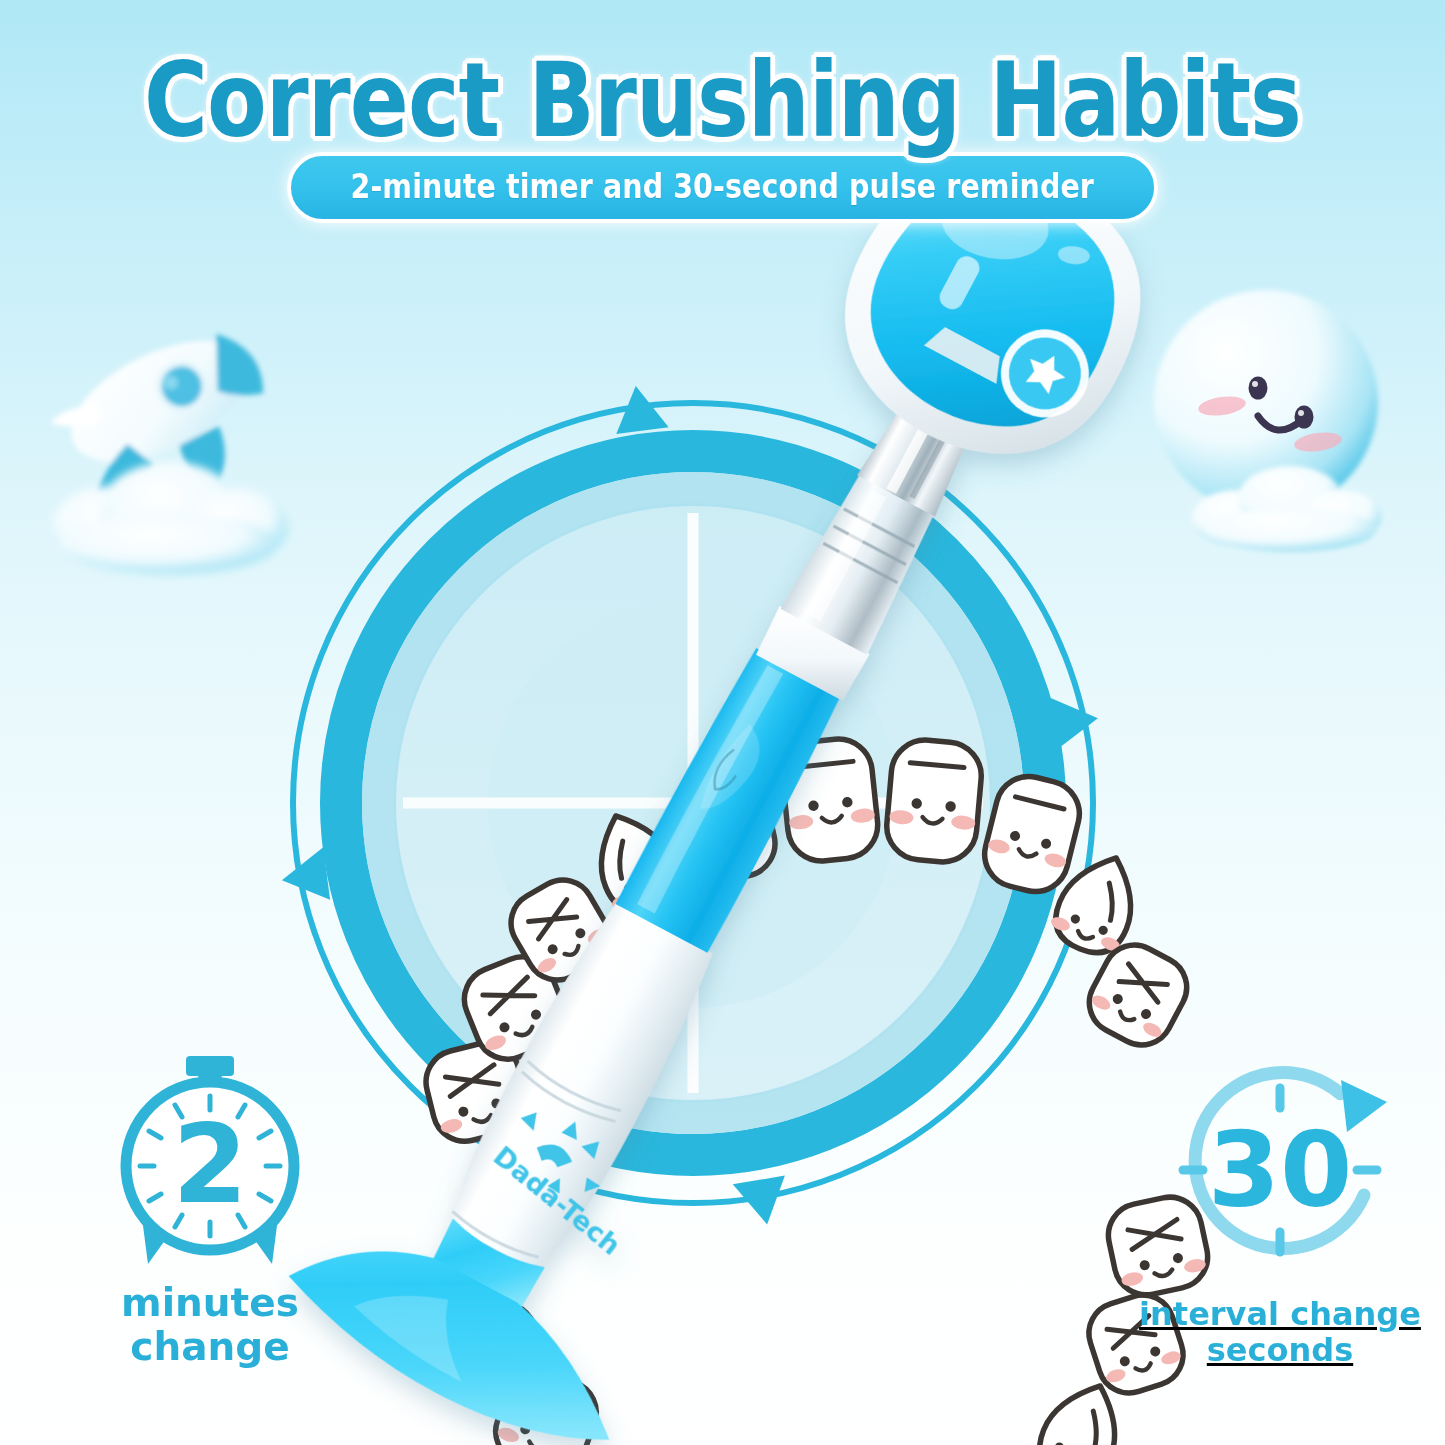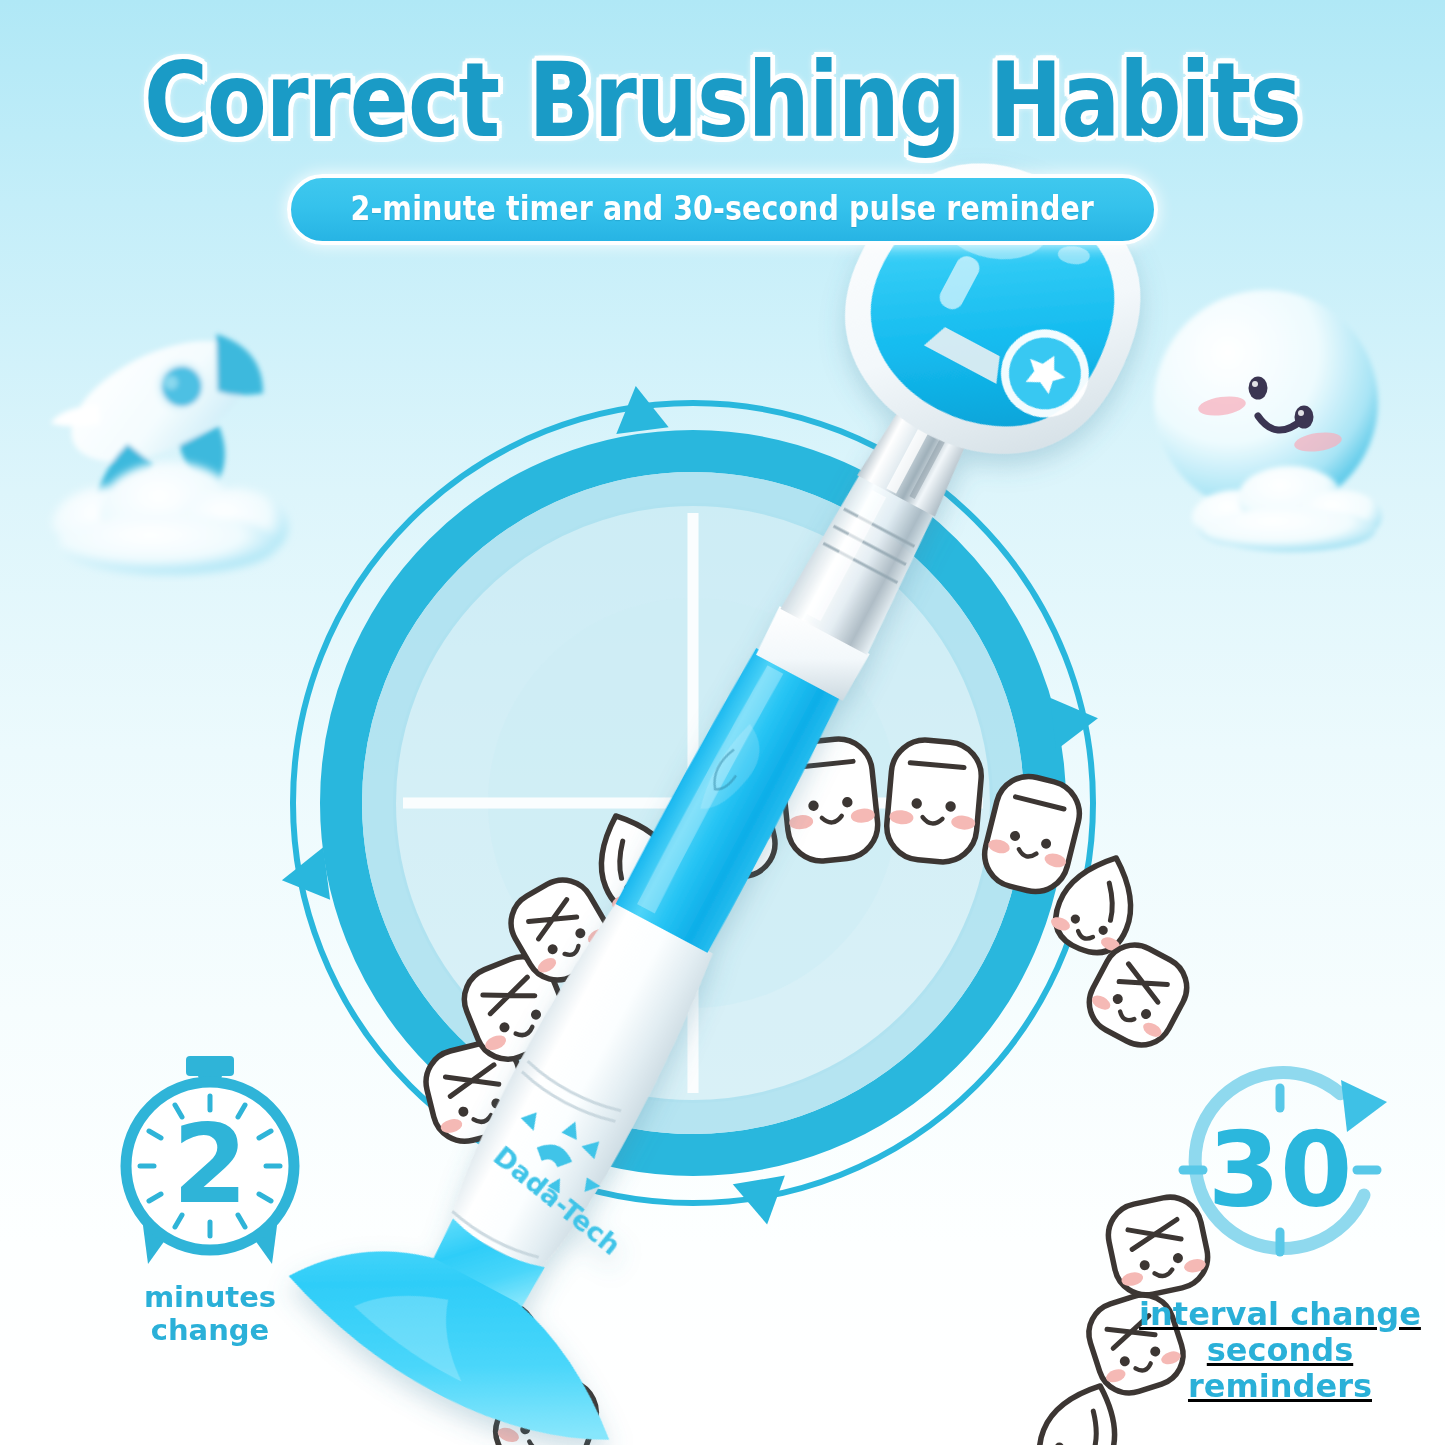--- a/index.html
+++ b/index.html
@@ -24,21 +24,21 @@
     font-family:"DejaVu Sans Condensed","Liberation Sans Narrow","Liberation Sans",sans-serif;
     transform:scaleX(0.93);
     text-shadow:
       0 0 10px #ffffff, 0 0 10px #ffffff,
       4px 0 0 #fff,-4px 0 0 #fff,0 4px 0 #fff,0 -4px 0 #fff,
       3px 3px 0 #fff,-3px 3px 0 #fff,3px -3px 0 #fff,-3px -3px 0 #fff,
       5px 2px 0 #fff,-5px 2px 0 #fff,5px -2px 0 #fff,-5px -2px 0 #fff,
       2px 5px 0 #fff,-2px 5px 0 #fff,2px -5px 0 #fff,-2px -5px 0 #fff;
   }
   #subtitle-pill{
-    display:inline-block;margin-top:22px;
+    display:inline-block;
     padding:11px 44px 13px 44px;
     border-radius:40px;
     background:linear-gradient(180deg,#3fc8ee 0%, #35c2ec 45%, #27b4e4 100%);
     border:4px solid #ffffff;
     box-shadow:0 0 16px rgba(255,255,255,.95);
   }
   #subtitle-text{
     font-size:33px;font-weight:700;color:#ffffff;letter-spacing:.1px;
     font-family:"DejaVu Sans Condensed","Liberation Sans Narrow","Liberation Sans",sans-serif;
     transform:scaleX(.96);display:inline-block;
@@ -58,21 +58,21 @@
   #toothbrush{position:absolute;left:300px;top:250px;width:820px;height:1190px;z-index:25;}
   #toothbrush svg{width:100%;height:100%;display:block;overflow:visible;}
 
   
   .badge{position:absolute;z-index:30;text-align:center;}
   #badge-timer{left:60px;top:1050px;width:300px;}
   #badge-interval{left:1120px;top:1060px;width:320px;text-decoration:underline;}
   .badge-icon{display:block;margin:0 auto;}
   .badge-caption{
     margin-top:6px;color:#2ab0d8;font-weight:700;
-    font-size:29px;line-height:1.14;
+    font-size:39px;line-height:1.14;
     font-family:"DejaVu Sans","Liberation Sans",sans-serif;
   }
   #badge-interval .badge-caption{font-size:32px;line-height:1.13;}
 </style>
 </head>
 <body>
 
 <div id="stage">
 
   <div id="header">
@@ -573,17 +573,16 @@
         <line x1="125" y1="28" x2="125" y2="48"></line>
         <line x1="125" y1="172" x2="125" y2="192"></line>
         <line x1="28" y1="110" x2="48" y2="110"></line>
         <line x1="202" y1="110" x2="222" y2="110"></line>
       </g>
       <text x="125" y="146" text-anchor="middle" font-family="DejaVu Sans, Liberation Sans, sans-serif" font-size="104" font-weight="700" fill="#2bb7dd">30</text>
     </svg>
     <div class="badge-caption">
       <div>interval change</div>
       <div>seconds</div>
-      <div>reminders</div>
     </div>
   </div>
 
 </div>
 
 </body></html>

